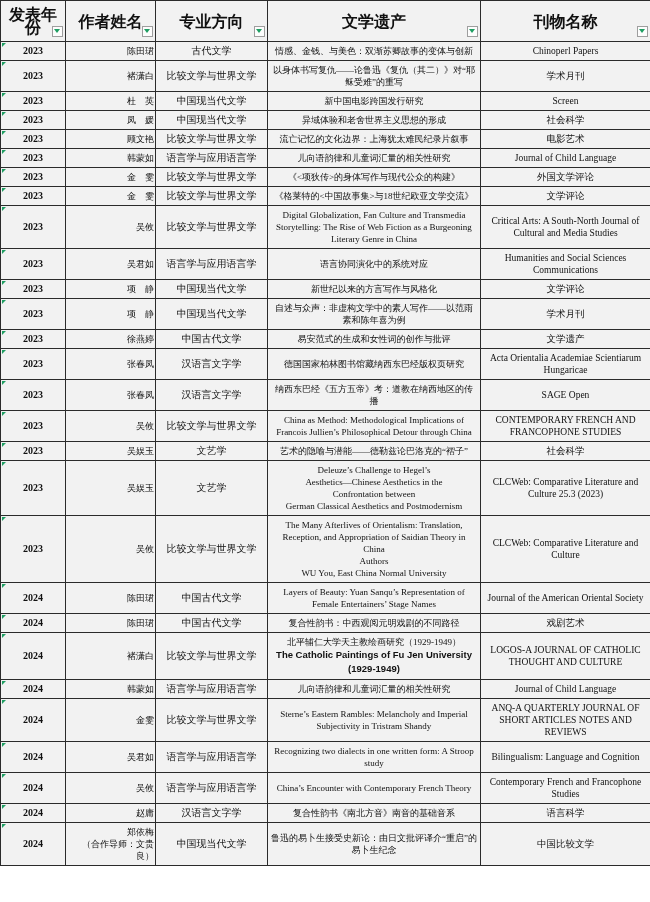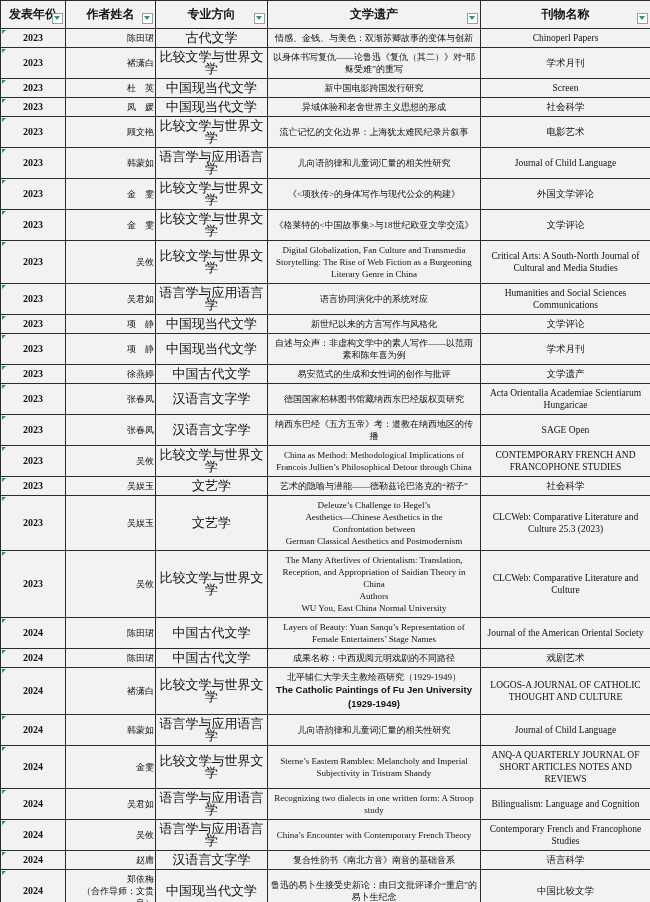--- a/index.html
+++ b/index.html
@@ -10,27 +10,27 @@
   table[data-name="publications-table"] {
     border-collapse:collapse; width:650px; table-layout:fixed;
   }
   th, td {
     border:1px solid var(--grid, #2b2b2b);
     background:var(--cellbg, #f2f2f2);
     text-align:center; vertical-align:middle;
     overflow:hidden; word-wrap:break-word;
   }
   th {
-    font-size:12px; font-weight:bold; padding:7px 2px;
+    font-size:16px; font-weight:bold; padding:7px 2px;
     position:relative; line-height:13px;
   }
   td { font-size:10px; padding:3px 3px; line-height:12px; position:relative; }
   td.c-year   { font-weight:bold;margin-left:40px; }
   td.c-author { white-space:pre-line; font-size:9px; padding:3px 1px;text-align:right; }
-  td.c-major  { font-size:13px; }
+  td.c-major  { font-size:10px; }
   td.c-work   { font-size:9px; white-space:pre-line; }
   td.c-journal{ font-size:9.5px;margin-top:28px; }
   .work-bold {
     font-family:"Liberation Sans","DejaVu Sans",sans-serif;
     font-weight:bold; font-size:9.5px; line-height:14px;
   }
   .corner {
     position:absolute; left:1px; top:1px; width:0; height:0;
     border-top:4px solid var(--accent, #1f9d55);
     border-right:4px solid transparent;
@@ -221,21 +221,21 @@
         <td class="c-year" data-name="cell-year"><span class="corner" data-name="cell-corner-indicator-icon"></span><span data-name="year-text">2024</span></td>
         <td class="c-author" data-name="cell-author"><span data-name="author-text">陈田珺</span></td>
         <td class="c-major" data-name="cell-major"><span data-name="major-text">中国古代文学</span></td>
         <td class="c-work" data-name="cell-work"><span data-name="work-text">Layers of Beauty: Yuan Sanqu’s Representation of Female Entertainers’ Stage Names</span></td>
         <td class="c-journal" data-name="cell-journal"><span data-name="journal-text">Journal of the American Oriental Society</span></td>
       </tr>
       <tr data-name="table-row">
         <td class="c-year" data-name="cell-year"><span class="corner" data-name="cell-corner-indicator-icon"></span><span data-name="year-text">2024</span></td>
         <td class="c-author" data-name="cell-author"><span data-name="author-text">陈田珺</span></td>
         <td class="c-major" data-name="cell-major"><span data-name="major-text">中国古代文学</span></td>
-        <td class="c-work" data-name="cell-work"><span data-name="work-text">成果名称：中西观阅元明戏剧的不同路径</span></td>
+        <td class="c-work" data-name="cell-work"><span data-name="work-text">复合性韵书：中西观阅元明戏剧的不同路径</span></td>
         <td class="c-journal" data-name="cell-journal"><span data-name="journal-text">戏剧艺术</span></td>
       </tr>
       <tr data-name="table-row">
         <td class="c-year" data-name="cell-year"><span class="corner" data-name="cell-corner-indicator-icon"></span><span data-name="year-text">2024</span></td>
         <td class="c-author" data-name="cell-author"><span data-name="author-text">褚潇白</span></td>
         <td class="c-major" data-name="cell-major"><span data-name="major-text">比较文学与世界文学</span></td>
         <td class="c-work" data-name="cell-work"><span data-name="work-text">北平辅仁大学天主教绘画研究（1929-1949）</span><div class="work-bold" data-name="work-title-english-bold">The Catholic Paintings of Fu Jen University (1929-1949)</div></td>
         <td class="c-journal" data-name="cell-journal"><span data-name="journal-text">LOGOS-A JOURNAL OF CATHOLIC THOUGHT AND CULTURE</span></td>
       </tr>
       <tr data-name="table-row">

